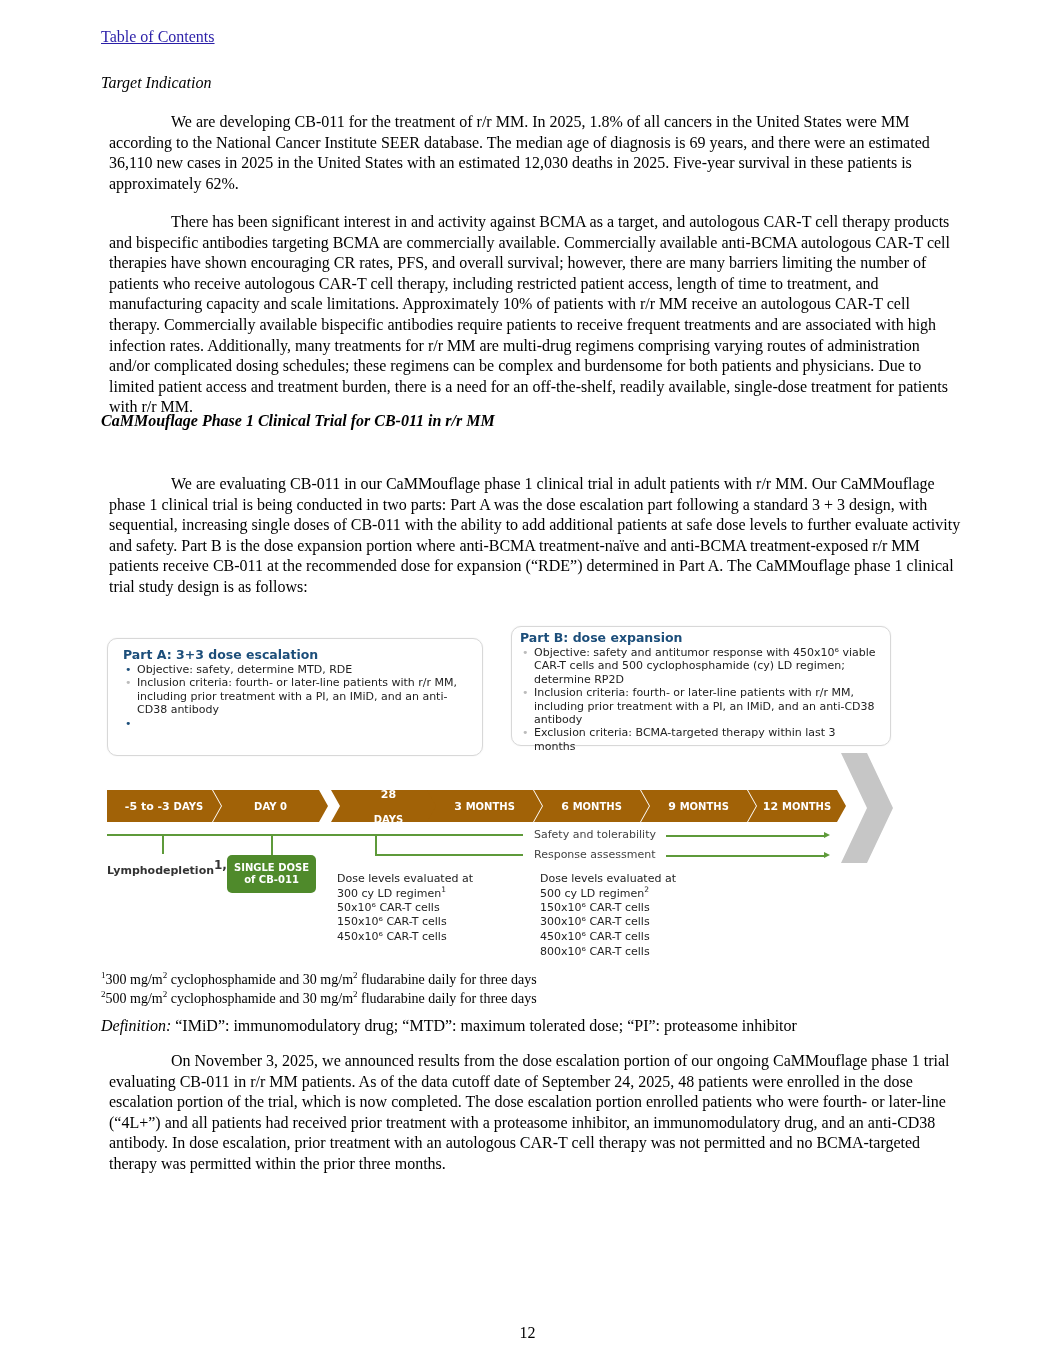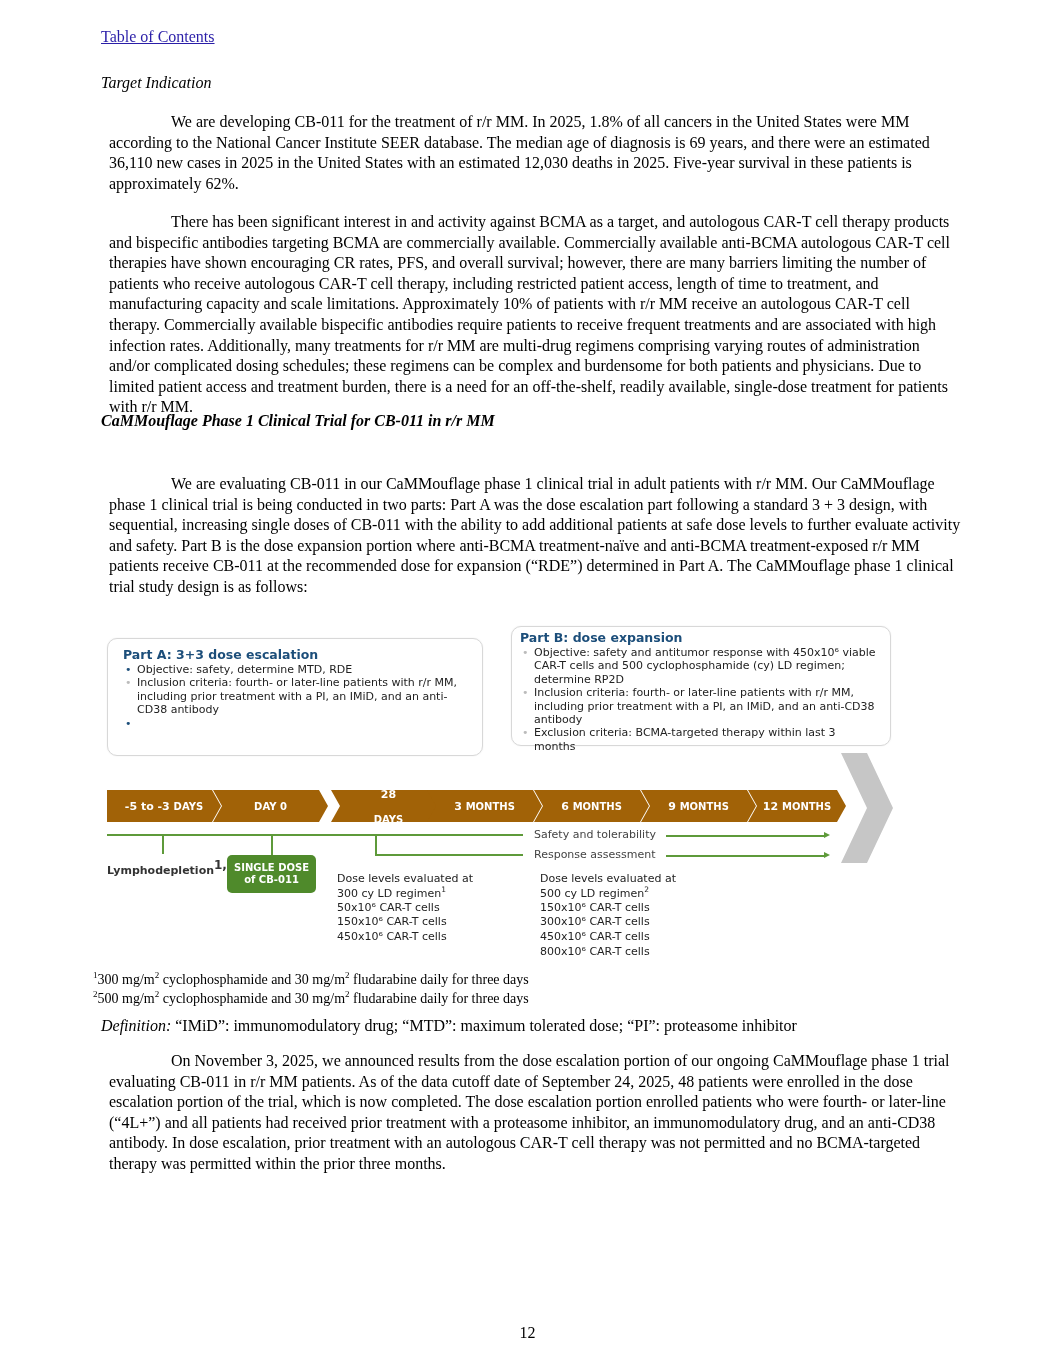--- a/index.html
+++ b/index.html
@@ -22,21 +22,21 @@
   .big-arrow { position:absolute; left:740px; top:131px; width:52px; height:110px; background:#c6c6c6; clip-path:polygon(0 0, 50% 0, 100% 50%, 50% 100%, 0 100%, 50% 50%); }
   .line { position:absolute; background:#5e9a3a; }
   .label-green { position:absolute; font-size:11px; color:#444; }
   .arrowline { position:absolute; height:1.5px; background:#5e9a3a; }
   .arrowline::after { content:""; position:absolute; right:-4px; top:-3px; border-left:6px solid #5e9a3a; border-top:3.5px solid transparent; border-bottom:3.5px solid transparent; }
   .lympho { position:absolute; left:6px; top:236px; font-size:11px; font-weight:bold; color:#333; }
   .lympho sup { font-size:12px; }
   .single { position:absolute; left:126px; top:233px; width:89px; height:38px; background:#4f8a2b; color:#fff; border-radius:5px; font-size:10px; font-weight:bold; text-align:center; line-height:12px; display:flex; flex-direction:column; justify-content:center; }
   .doses { position:absolute; font-size:11px; line-height:14.6px; color:#222; }
   .doses sup { font-size:7.5px; }
-  .foot { position:absolute; left:93px; font-size:14px;text-align:right; }
+  .foot { position:absolute; left:101px; font-size:14px;text-align:right; }
   .foot sup { font-size:9px; }
   .defn { position:absolute; left:101px; top:1017px; font-size:16px; }
   .pnum { position:absolute; left:0; width:1055px; top:1324px; text-align:center; font-size:16px; }
 </style>
 </head>
 <body>
 
 <a class="toc">Table of Contents</a>
 
 <div class="h-ital" style="top:74px;">Target Indication</div>

